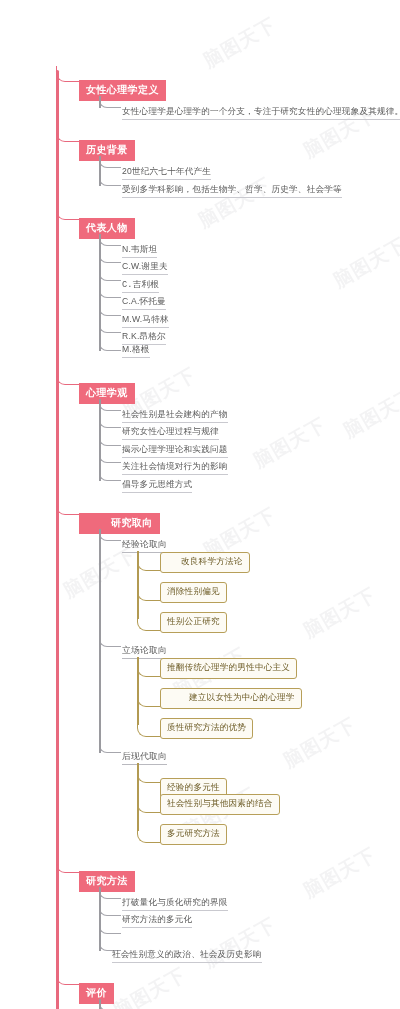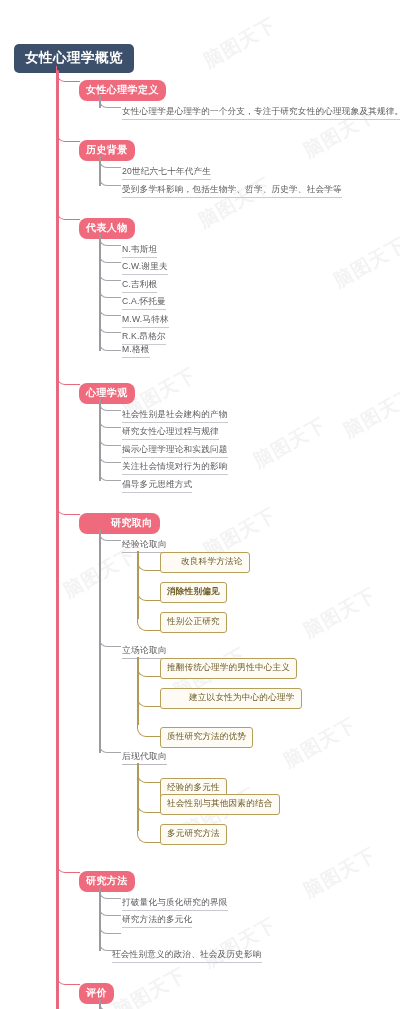--- a/index.html
+++ b/index.html
@@ -61,21 +61,21 @@
   }
 
   
   .l2 {
     position: absolute;
     background: #ef6a7c;
     color: #ffffff;
     font-size: 10px;
     font-weight: 700;
     padding: 3px 7px 4px 7px;
-    border-radius: 8px;
+    border-radius: 0;
     white-space: nowrap;
     letter-spacing: 0.4px;
     left: 79px;
   }
   
   .l2-elbow {
     position: absolute;
     left: 56px;
     width: 24px;
     height: 16px;
@@ -166,21 +166,20 @@
     <div class="wm" style="left: 280px; top: 730px;">脑图天下</div>
     <div class="wm" style="left: 180px; top: 800px;">脑图天下</div>
     <div class="wm" style="left: 300px; top: 860px;">脑图天下</div>
     <div class="wm" style="left: 200px; top: 930px;">脑图天下</div>
     <div class="wm" style="left: 60px; top: 560px;">脑图天下</div>
     <div class="wm" style="left: 340px; top: 400px;">脑图天下</div>
     <div class="wm" style="left: 110px; top: 980px;">脑图天下</div>
   </div>
 
 <div id="canvas">
-  <div class="root-node">女性心理学概览</div>
   <div class="trunk" style="height: 1027.5px;"></div>
 
 <div class="l2-elbow" style="top: 66px;"></div>
     <div class="l2" style="top: 80px;">女性心理学定义</div>
     <div class="l3-elbow" style="top: 97px;"></div>
     <div class="l3" style="top: 106px; left: 122px;">女性心理学是心理学的一个分支，专注于研究女性的心理现象及其规律。</div>
     <div class="l3stem" style="top: 96px; height: 12px;"></div>
     <div class="l2-elbow" style="top: 126px;"></div>
     <div class="l2" style="top: 140px;">历史背景</div>
     <div class="l3-elbow" style="top: 157px;"></div>
@@ -188,21 +187,21 @@
     <div class="l3-elbow" style="top: 174.5px;"></div>
     <div class="l3" style="top: 183.5px; left: 122px;">受到多学科影响，包括生物学、哲学、历史学、社会学等</div>
     <div class="l3stem" style="top: 156px; height: 29.5px;"></div>
     <div class="l2-elbow" style="top: 203.5px;"></div>
     <div class="l2" style="top: 217.5px;">代表人物</div>
     <div class="l3-elbow" style="top: 234.5px;"></div>
     <div class="l3" style="top: 243.5px; left: 122px;">N.韦斯坦</div>
     <div class="l3-elbow" style="top: 252px;"></div>
     <div class="l3" style="top: 261px; left: 122px;">C.W.谢里夫</div>
     <div class="l3-elbow" style="top: 269.5px;"></div>
-    <div class="l3" style="top: 278.5px; left: 122px;">C.吉利根</div>
+    <div class="l3" style="top: 278.5px; left: 122px; font-family: Liberation Mono, monospace;">C.吉利根</div>
     <div class="l3-elbow" style="top: 287px;"></div>
     <div class="l3" style="top: 296px; left: 122px;">C.A.怀托曼</div>
     <div class="l3-elbow" style="top: 304.5px;"></div>
     <div class="l3" style="top: 313.5px; left: 122px;">M.W.马特林</div>
     <div class="l3-elbow" style="top: 322px;"></div>
     <div class="l3" style="top: 331px; left: 122px;">R.K.昂格尔</div>
     <div class="l3-elbow" style="top: 339.5px;"></div>
     <div class="l3" style="top: 344px; left: 122px;">M.格根</div>
     <div class="l3stem" style="top: 233.5px; height: 117px;"></div>
     <div class="l2-elbow" style="top: 368.5px;"></div>
@@ -218,32 +217,32 @@
     <div class="l3-elbow" style="top: 469.5px;"></div>
     <div class="l3" style="top: 478.5px; left: 122px;">倡导多元思维方式</div>
     <div class="l3stem" style="top: 398.5px; height: 82px;"></div>
     <div class="l2-elbow" style="top: 498.5px;"></div>
     <div class="l2" style="top: 512.5px; padding-left: 32px;">研究取向</div>
     <div class="l3-elbow" style="top: 529.5px;"></div>
     <div class="g3" style="top: 538.5px; left: 122px;">经验论取向</div>
     <div class="g4-elbow" style="top: 558.5px;"></div>
     <div class="l4" style="top: 551.5px; padding-left: 20px;">改良科学方法论</div>
     <div class="g4-elbow" style="top: 588.5px;"></div>
-    <div class="l4" style="top: 581.5px; font-weight: bold;">消除性别偏见</div>
+    <div class="l4" style="top: 581.5px;">消除性别偏见</div>
     <div class="g4-elbow" style="top: 618.5px;"></div>
     <div class="l4" style="top: 611.5px;">性别公正研究</div>
     <div class="g4stem" style="top: 550.5px; height: 68px;"></div>
     <div class="l3-elbow" style="top: 635.5px;"></div>
     <div class="g3" style="top: 644.5px; left: 122px;">立场论取向</div>
     <div class="g4-elbow" style="top: 664.5px;"></div>
     <div class="l4" style="top: 657.5px;">推翻传统心理学的男性中心主义</div>
     <div class="g4-elbow" style="top: 694.5px;"></div>
     <div class="l4" style="top: 687.5px; padding-left: 28px;">建立以女性为中心的心理学</div>
     <div class="g4-elbow" style="top: 724.5px;"></div>
-    <div class="l4" style="top: 717.5px; margin-top: 9px;">质性研究方法的优势</div>
+    <div class="l4" style="top: 717.5px;">质性研究方法的优势</div>
     <div class="g4stem" style="top: 656.5px; height: 68px;"></div>
     <div class="l3-elbow" style="top: 741.5px;"></div>
     <div class="g3" style="top: 750.5px; left: 122px;">后现代取向</div>
     <div class="g4-elbow" style="top: 770.5px;"></div>
     <div class="l4" style="top: 778px; text-align: right;">经验的多元性</div>
     <div class="g4-elbow" style="top: 800.5px;"></div>
     <div class="l4" style="top: 793.5px;">社会性别与其他因素的结合</div>
     <div class="g4-elbow" style="top: 830.5px;"></div>
     <div class="l4" style="top: 823.5px;">多元研究方法</div>
     <div class="g4stem" style="top: 762.5px; height: 68px;"></div>

